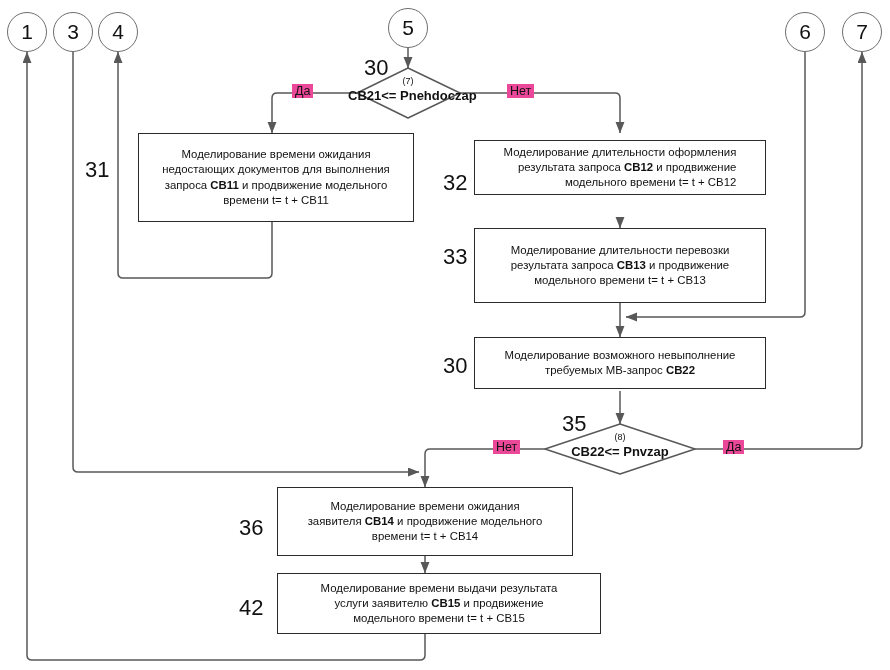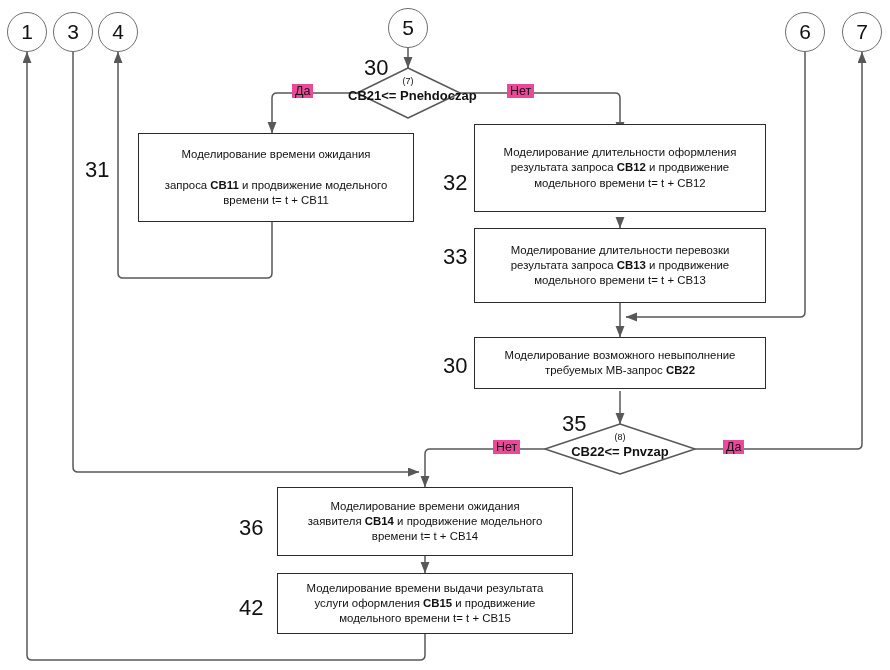--- a/index.html
+++ b/index.html
@@ -158,28 +158,28 @@
   <div class="step-num" style="left:352px; top:55px;margin-left:12px;">30</div>
   <div class="dia-sub" style="left:358px; top:76px; width:100px;">(7)</div>
   <div class="dia-text" style="left:348px; top:88px; width:120px;">CB21&lt;= Pnehdoczap</div>
   <div class="edge-label" style="left:292px; top:84px;">Да</div>
   <div class="edge-label" style="left:507px; top:84px;">Нет</div>
 
   <div class="step-num" style="left:85px; top:157px;">31</div>
   <div class="proc-box" style="left:138px; top:133px; width:276px; height:89px;">
     <div>
       <span>Моделирование времени ожидания</span><br>
-      <br>
+      <span>недостающих документов для выполнения</span><br>
       <span>запроса </span><b>CB11</b><span> и продвижение модельного</span><br>
       <span>времени t= t + CB11</span>
     </div>
   </div>
 
   <div class="step-num" style="left:443px; top:170px;text-align:right;">32</div>
-  <div class="proc-box" style="left:474px; top:124px; width:292px; height:88px;">
+  <div class="proc-box" style="left:474px; top:140px; width:292px; height:55px;text-align:right;">
     <div>
       <span>Моделирование длительности оформления</span><br>
       <span>результата запроса </span><b>CB12</b><span> и продвижение</span><br>
       <span>модельного времени t= t + CB12</span>
     </div>
   </div>
 
   <div class="step-num" style="left:443px; top:244px;">33</div>
   <div class="proc-box" style="left:474px; top:228px; width:292px; height:75px;">
     <div>
@@ -206,21 +206,21 @@
   <div class="step-num" style="left:239px; top:515px;">36</div>
   <div class="proc-box" style="left:277px; top:487px; width:296px; height:69px;">
     <div>
       <span>Моделирование времени ожидания</span><br>
       <span>заявителя </span><b>CB14</b><span> и продвижение модельного</span><br>
       <span>времени t= t + CB14</span>
     </div>
   </div>
 
   <div class="step-num" style="left:239px; top:595px;">42</div>
-  <div class="proc-box" style="left:277px; top:573px; width:296px; height:61px;">
+  <div class="proc-box" style="left:277px; top:573px; width:324px; height:61px;">
     <div>
       <span>Моделирование времени выдачи результата</span><br>
-      <span>услуги оформления </span><b>CB15</b><span> и продвижение</span><br>
+      <span>услуги заявителю </span><b>CB15</b><span> и продвижение</span><br>
       <span>модельного времени t= t + CB15</span>
     </div>
   </div>
 
 </div>
 
 </body></html>

